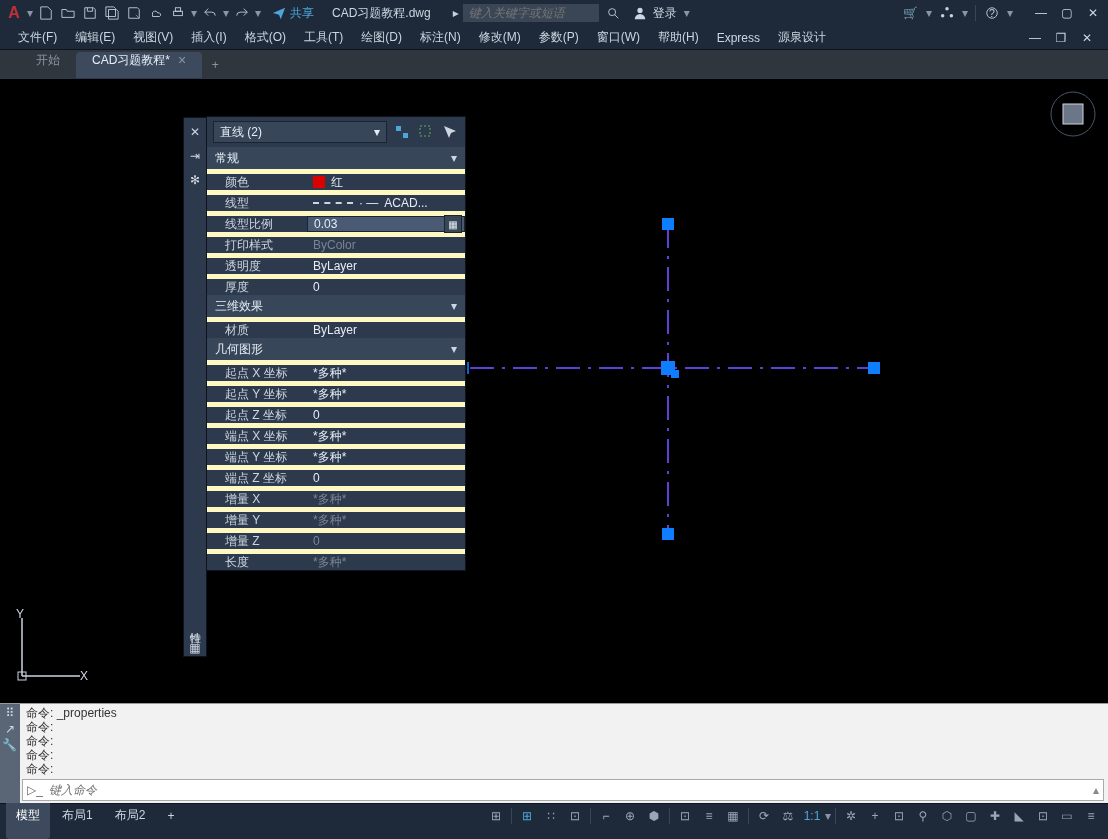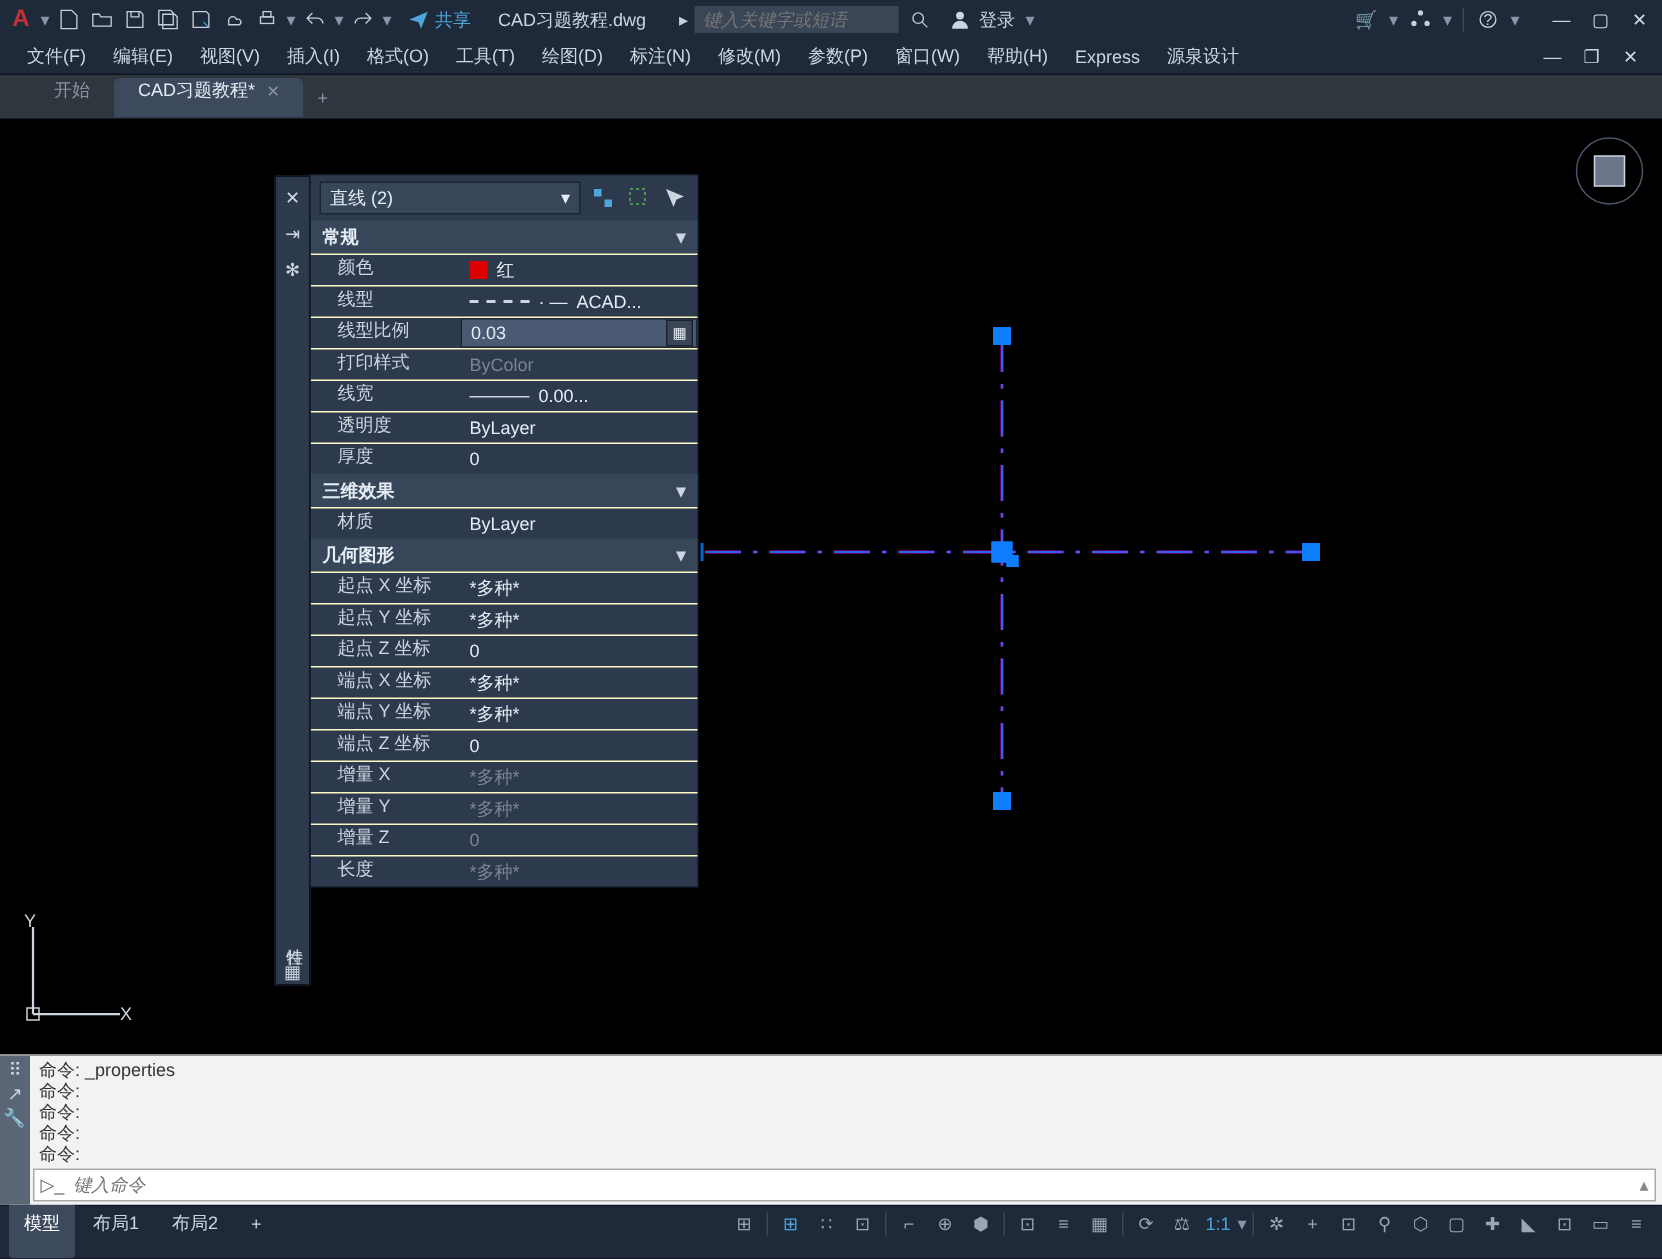--- a/index.html
+++ b/index.html
@@ -45,23 +45,23 @@
 .grip.c{width:14px;height:14px}
 
 
 .props{position:absolute;left:206px;top:37px;width:260px;background:#2d3a4d;border:1px solid #0e141e;box-shadow:2px 2px 6px rgba(0,0,0,.4)}
 .props-handle{position:absolute;left:-24px;top:0;width:24px;height:540px;background:#2d3a4d;border:1px solid #0e141e;display:flex;flex-direction:column;align-items:center;padding-top:6px;gap:8px}
 .props-handle .hicon{color:#cdd5e0;cursor:pointer;width:16px;height:16px;display:flex;align-items:center;justify-content:center}
 .vtext{writing-mode:vertical-rl;margin-top:auto;margin-bottom:8px;color:#cdd5e0;font-size:11px}
 .props-header{height:30px;display:flex;align-items:center;padding:4px 6px;gap:6px;background:#2d3a4d}
 .props-select{flex:1;height:22px;background:#374659;border:1px solid #1a2330;color:#e5ecf5;padding:0 6px;display:flex;align-items:center;justify-content:space-between;cursor:pointer}
 .props-hicon{width:18px;height:18px;display:flex;align-items:center;justify-content:center;cursor:pointer}
-.section-h{height:22px;background:#374659;display:flex;align-items:center;justify-content:space-between;padding:0 8px;color:#e5ecf5;font-weight:bold;cursor:pointer}
+.section-h{height:22px;background:#374659;display:flex;align-items:center;justify-content:space-between;padding:0 8px;color:#e5ecf5;font-weight:normal;cursor:pointer}
 .section-h .chev{color:#cdd5e0}
-.prop-row{height:21px;display:flex;border-top:1px solid #fef9c3}
+.prop-row{height:21px;display:flex;border-top:5px solid #fef9c3}
 .prop-label{width:100px;padding-left:18px;color:#cdd5e0}
 .prop-val{flex:1;padding-left:6px;color:#e5ecf5;display:flex;align-items:center;gap:6px;height:100%}
 .prop-val.dim{color:#7a8494}
 .prop-val.editing{background:#4a5a72;border:1px solid #1a2330}
 .color-swatch{width:12px;height:12px;background:#d00}
 .lt-preview{flex:1;height:2px;border-top:2px dashed #cdd5e0;max-width:40px}
 .prop-btn{width:18px;height:18px;background:#3a4656;border:1px solid #1a2330;margin-left:auto;margin-right:2px;display:flex;align-items:center;justify-content:center;font-size:10px}
 
 
 .cmd-area{height:100px;background:#f2f2f2;border-top:1px solid #999;position:relative;display:flex}
@@ -307,27 +307,20 @@
     <div class="prop-row">
         <div class="prop-label">线型比例</div>
         <div class="prop-val editing">
           <span>0.03</span>
           <span class="prop-btn">▦</span>
         </div>
       </div>
     <div class="prop-row">
         <div class="prop-label">打印样式</div>
         <div class="prop-val dim">ByColor</div>
-      </div>
-    <div class="prop-row">
-        <div class="prop-label">线宽</div>
-        <div class="prop-val">
-          <span style="width:40px;border-top:1px solid #cdd5e0"></span>
-          <span>0.00...</span>
-        </div>
       </div>
     <div class="prop-row">
         <div class="prop-label">透明度</div>
         <div class="prop-val">ByLayer</div>
       </div>
     <div class="prop-row">
         <div class="prop-label">厚度</div>
         <div class="prop-val">0</div>
       </div>
 

